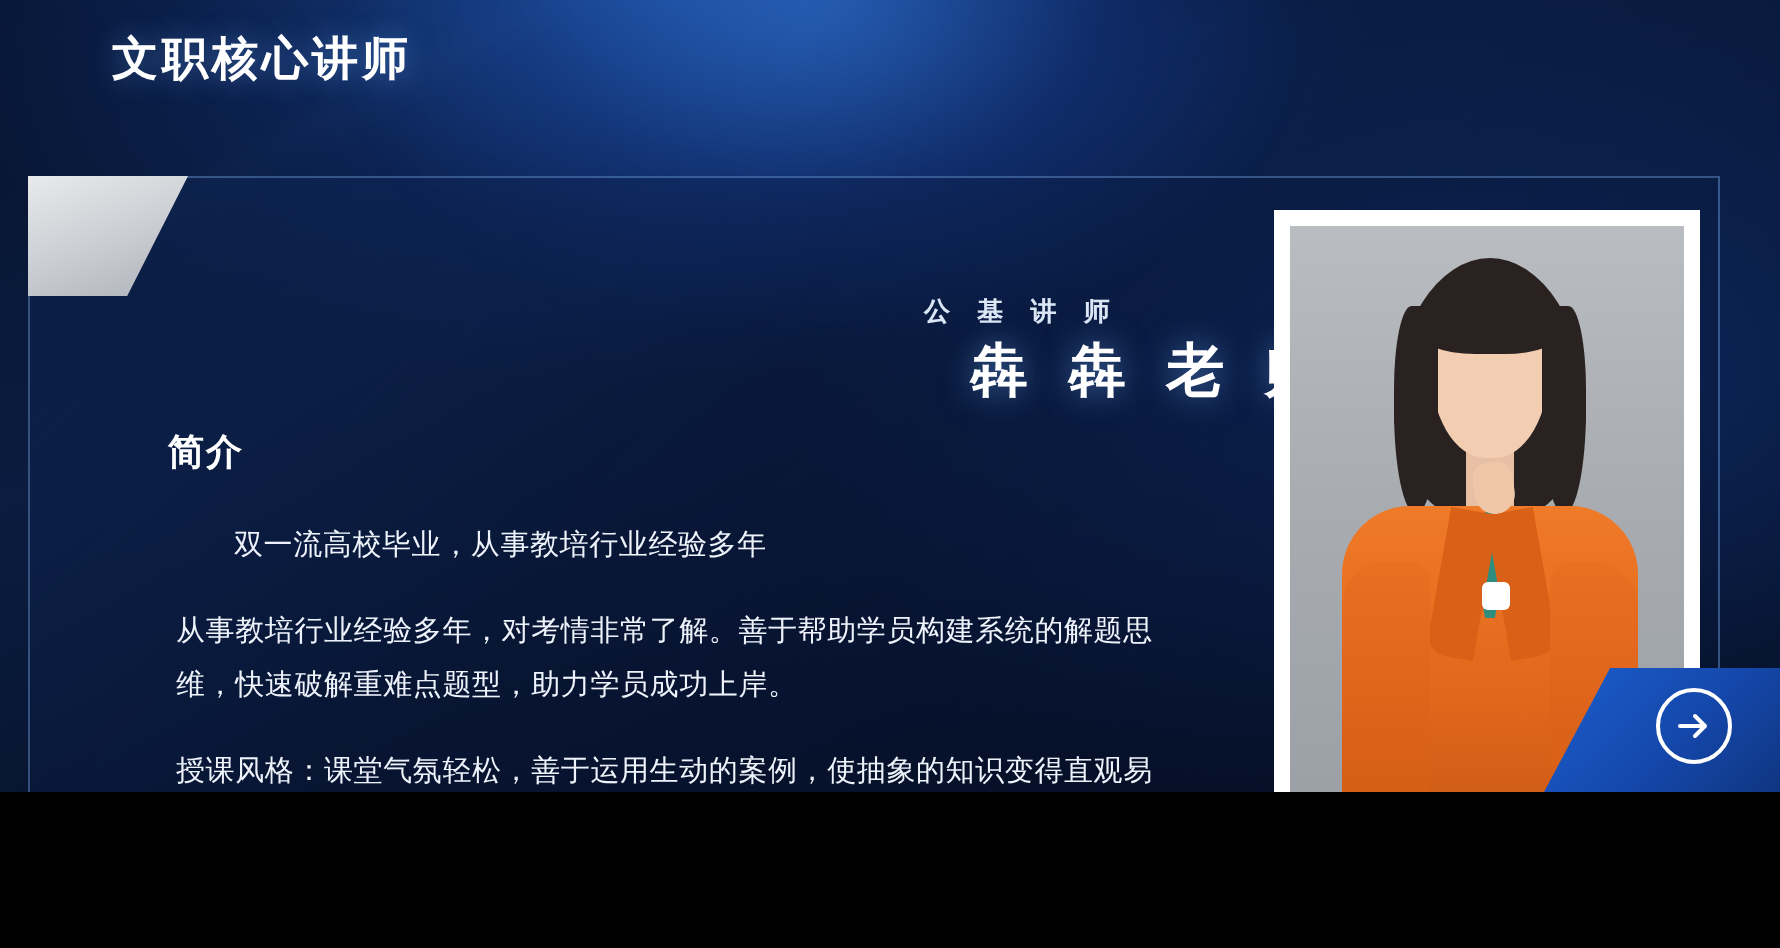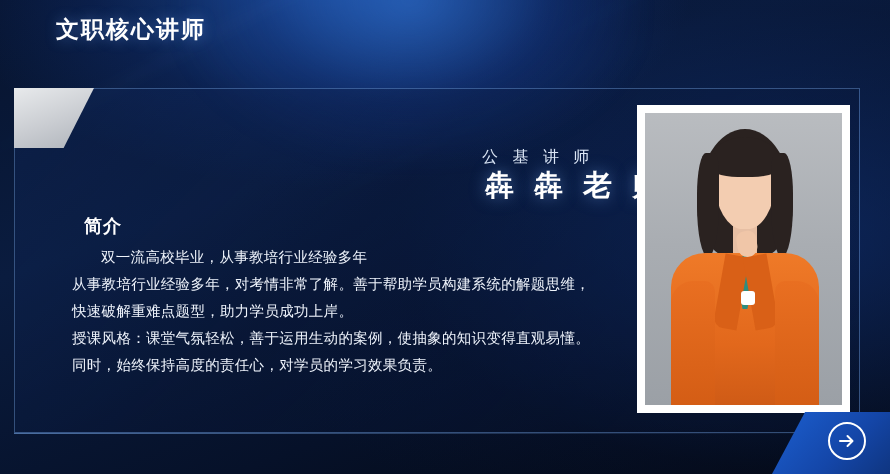--- a/index.html
+++ b/index.html
@@ -3,21 +3,21 @@
 <meta charset="utf-8">
 <style>
   html, body {
     margin: 0;
     padding: 0;
     background: #000;
   }
   .slide {
     position: relative;
     width: 890px;
-    height: 474px;
+    height: 396px;
     overflow: hidden;
     font-family: "Liberation Sans", sans-serif;
     background:
       radial-gradient(ellipse 520px 300px at 36% -6%, rgba(40,110,220,0.55) 0%, rgba(20,60,150,0.25) 45%, rgba(0,0,0,0) 72%),
       radial-gradient(ellipse 700px 420px at 88% 50%, rgba(18,54,128,0.55) 0%, rgba(8,22,60,0.2) 55%, rgba(0,0,0,0) 80%),
       linear-gradient(160deg, #07142f 0%, #0a1c3f 35%, #061129 70%, #03070f 100%);
   }
   
   .streak {
     position: absolute;
@@ -75,26 +75,26 @@
     left: 14px;
     top: 433px;
     width: 846px;
     height: 1px;
     background: linear-gradient(90deg, rgba(120,170,235,0.6) 0%, rgba(120,170,235,0.15) 70%, rgba(120,170,235,0) 100%);
   }
 
   
   .teacher-role {
     position: absolute;
-    left: 482px;
+    left: 462px;
     top: 147px;
     color: #dbe6f5;
-    font-size: 16px;
+    font-size: 13px;
     letter-spacing: 5px;
-    font-weight: 400;
+    font-weight: 700;
   }
   .teacher-name {
     position: absolute;
     left: 485px;
     top: 166px;
     color: #ffffff;
     font-size: 29px;
     font-weight: 700;
     letter-spacing: 6px;
     text-shadow: 0 0 16px rgba(120,180,255,0.5);
@@ -205,21 +205,21 @@
   .intro-body {
     position: absolute;
     left: 72px;
     top: 244px;
     width: 530px;
     color: #eef3fb;
     font-size: 14.5px;
     line-height: 27px;
     letter-spacing: 0.3px;
   }
-  .intro-body p { margin: 0; }
+  .intro-body p { margin: 16px; }
   .intro-body p.indent { text-indent: 2em; }
 
   
   .next-btn {
     position: absolute;
     right: 0;
     bottom: 0;
     width: 118px;
     height: 62px;
     background: linear-gradient(135deg, #1c5fd0 0%, #1446a8 60%, #0f3580 100%);

